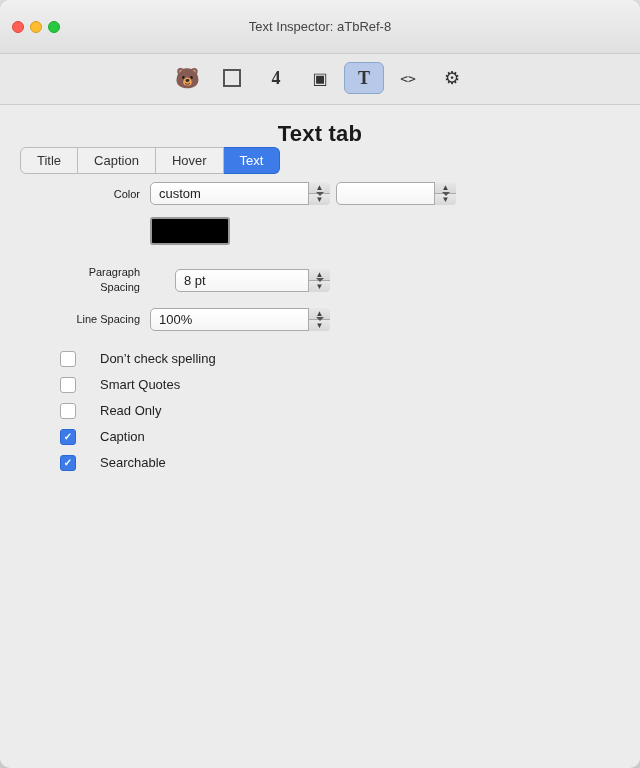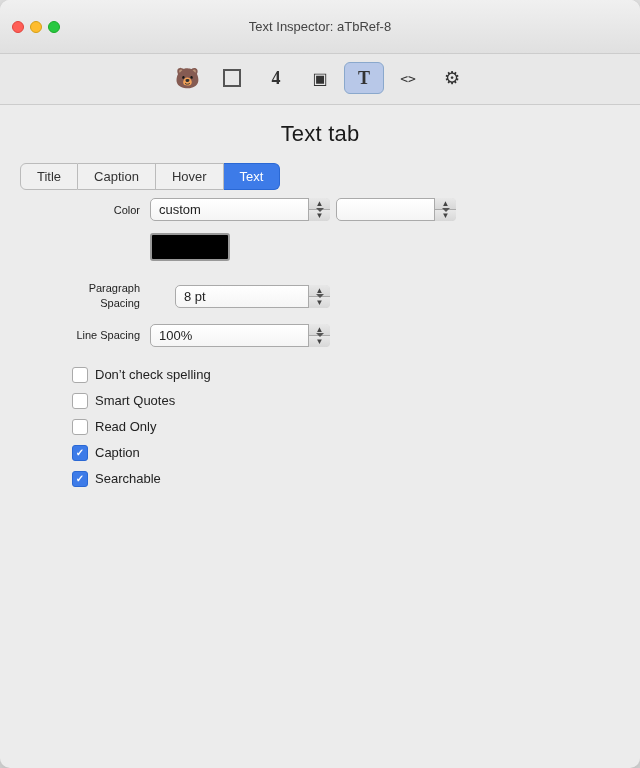--- a/index.html
+++ b/index.html
@@ -96,23 +96,22 @@
 
     
     .content {
       flex: 1;
       padding: 16px 20px 20px 20px;
     }
 
     .page-title {
       text-align: center;
       font-size: 22px;
-      font-weight: 400;
+      font-weight: 700;
       color: #1a1a1a;
-      margin-bottom: 16px;
       letter-spacing: 0.2px;
     }
 
     
     .tabs {
       display: flex;
       gap: 0;
       margin-bottom: 8px;
       background: transparent;
     }
@@ -264,23 +263,23 @@
       background: #000;
       border: 2px solid #999;
       border-radius: 3px;
       cursor: pointer;
     }
 
     
     .checkbox-row {
       display: flex;
       align-items: center;
-      gap: 7px;
+      gap: 24px;
       margin-bottom: 10px;
-      margin-left: 24px;
+      margin-left: 12px;
       padding-left: 28px;
     }
 
     .checkbox-label {
       font-size: 13px;
       color: #222;
       cursor: pointer;
     }
 
     

